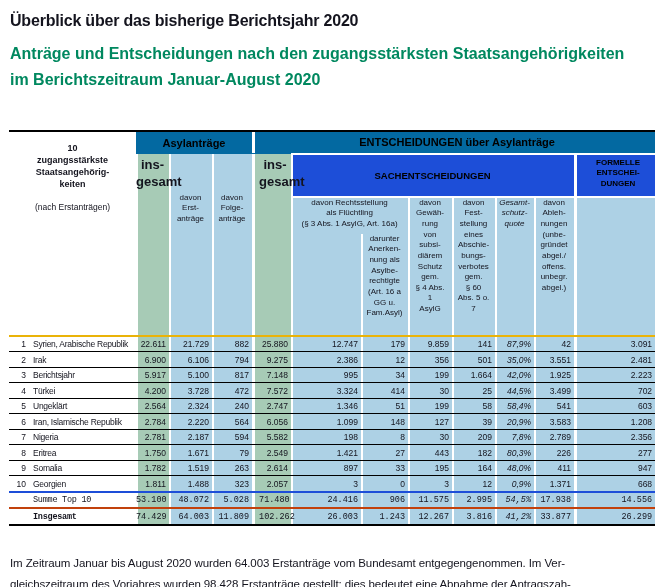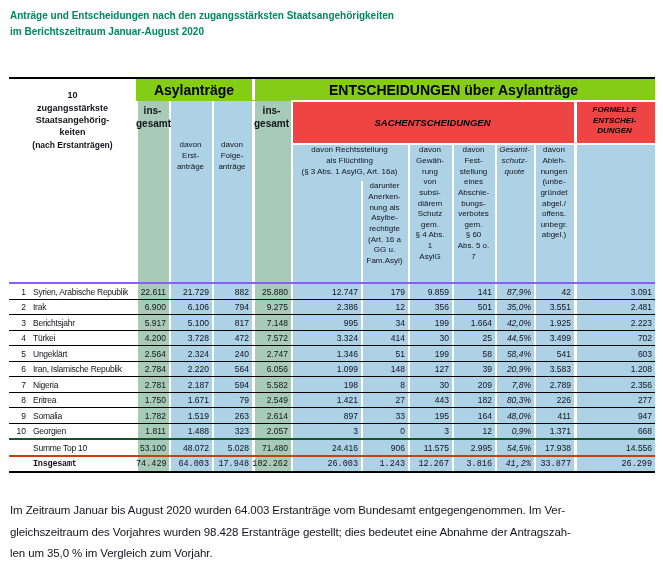--- a/index.html
+++ b/index.html
@@ -1,69 +1,70 @@
 <!DOCTYPE html>
 <html><head>
 <meta charset="utf-8">
 <style>
   html,body{margin:0;padding:0;background:#fff;}
   body{width:663px;height:587px;font-family:"Liberation Sans",sans-serif;color:#14141e;overflow:hidden;}
   .page{padding:8px 8px 0 9px;}
   .title{font-size:16px;font-weight:bold;margin:4px 0 11px 1px;letter-spacing:-0.2px;}
-  .subtitle{font-size:10px;font-weight:bold;color:#00885f;line-height:1.62;margin:0 0 0 1px;white-space:pre-line;}
+  .subtitle{font-size:16px;font-weight:bold;color:#00885f;line-height:1.62;margin:0 0 0 1px;white-space:pre-line;}
 
   table.stat{border-collapse:collapse;table-layout:fixed;width:646px;margin-top:37px;border-top:2.5px solid #000;}
   th,td{margin:0;padding:0;}
 
   
   .cell-green{background:#a7cbb6;}
   .cell-blue{background:#add1e5;}
-  .banner-green{background:#84cc16;font-weight:bold;font-size:14px;color:#000;text-align:center;vertical-align:middle;}
-  .banner-blue{background:#ef4444;font-weight:bold;font-size:9.5px;color:#000;vertical-align:middle;font-style:italic;}
+  .banner-green{background:#0369a1;font-weight:bold;font-size:11px;color:#000;text-align:center;vertical-align:middle;}
+  .banner-blue{background:#1d4ed8;font-weight:bold;font-size:9.5px;color:#000;vertical-align:middle;}
 
   
   .gap{box-shadow:inset 2px 0 0 #ffffff;}
-  .gap3{box-shadow:inset 3px 0 0 #ffffff;}
+  .gap3{box-shadow:inset 3px 0 0 #ffffff;padding-left:7px;}
   
   .wline{border-top:2px solid #ffffff;}
 
   
   tr.r1 th{height:21px;}
   tr.r2 th{height:38px;}
   tr.r3 th{height:36px;}
   tr.r4 th{height:101px;margin-top:43px;}
 
   .name-head{background:#fff;vertical-align:top;text-align:center;padding-top:10px;}
   .nh-bold{font-weight:bold;font-size:9px;line-height:1.35;white-space:pre-line;}
-  .nh-normal{font-weight:bold;font-size:8.5px;margin-top:2px;}
-
-  .ins{font-weight:bold;font-size:10px;line-height:1.3;text-align:center;vertical-align:top;padding-top:3px;white-space:pre-line;}
+  .nh-normal{font-weight:normal;font-size:8.5px;margin-top:12px;}
+
+  .ins{font-weight:bold;font-size:13px;line-height:1.3;text-align:center;vertical-align:top;padding-top:3px;white-space:pre-line;}
   .sub{font-weight:normal;font-size:8px;line-height:1.33;text-align:center;vertical-align:top;white-space:pre-line;}
   .padtop{padding-top:39px;}
   .formelle-b{font-size:8px;line-height:1.3;white-space:pre-line;vertical-align:top;padding-top:3px;}
   .italic{font-style:italic;}
 
   
   tbody td{height:14.5px;font-size:8.5px;border-bottom:1px solid #000;vertical-align:middle;}
-  tbody tr:first-child td{border-top:2px solid #8b5cf6;}
+  tbody tr:first-child td{border-top:2px solid #eab308;}
   .num{text-align:right;padding-right:3px;}
   .name-cell{background:#fff;white-space:nowrap;overflow:hidden;}
   .rank{display:inline-block;width:17px;text-align:right;}
   .cname{padding-left:7px;letter-spacing:-0.25px;}
-  tr.row-sum td{border-top:2px solid #14532d;}
+  tr.row-sum td{border-top:2px solid #1d4ed8;font-family:Liberation Mono, monospace;}
   tr.row-total td{border-top:2px solid #c2410c;border-bottom:2.5px solid #000;font-family:Liberation Mono, monospace;}
   tr.row-total .cname{font-weight:bold;}
 
   .footer-par{font-size:11.5px;line-height:1.85;margin:27px 0 0 1px;white-space:pre-line;letter-spacing:-0.1px;}
 </style>
 </head>
 <body>
 
 <div class="page">
 
+  <div class="title">Überblick über das bisherige Berichtsjahr 2020</div>
   <div class="subtitle">Anträge und Entscheidungen nach den zugangsstärksten Staatsangehörigkeiten
 im Berichtszeitraum Januar-August 2020</div>
 
   <table class="stat">
     <colgroup>
       <col style="width:127px">
         <col style="width:33px">
         <col style="width:43px">
         <col style="width:40px">
       <col style="width:39px">
@@ -307,21 +308,21 @@
           <td class="num cell-blue gap">11.575</td>
           <td class="num cell-blue gap">2.995</td>
           <td class="num cell-blue gap italic">54,5%</td>
           <td class="num cell-blue gap">17.938</td>
           <td class="num cell-blue gap3">14.556</td>
         </tr>
         <tr class="row-total">
           <td class="name-cell"><span class="rank"></span><span class="cname">Insgesamt</span></td>
           <td class="num cell-green gap">74.429</td>
           <td class="num cell-blue gap">64.003</td>
-          <td class="num cell-blue gap">17.948</td>
+          <td class="num cell-blue gap">11.809</td>
           <td class="num cell-green gap3">102.262</td>
           <td class="num cell-blue gap">26.003</td>
           <td class="num cell-blue gap">1.243</td>
           <td class="num cell-blue gap">12.267</td>
           <td class="num cell-blue gap">3.816</td>
           <td class="num cell-blue gap italic">41,2%</td>
           <td class="num cell-blue gap">33.877</td>
           <td class="num cell-blue gap3">26.299</td>
         </tr>
       </tbody>

